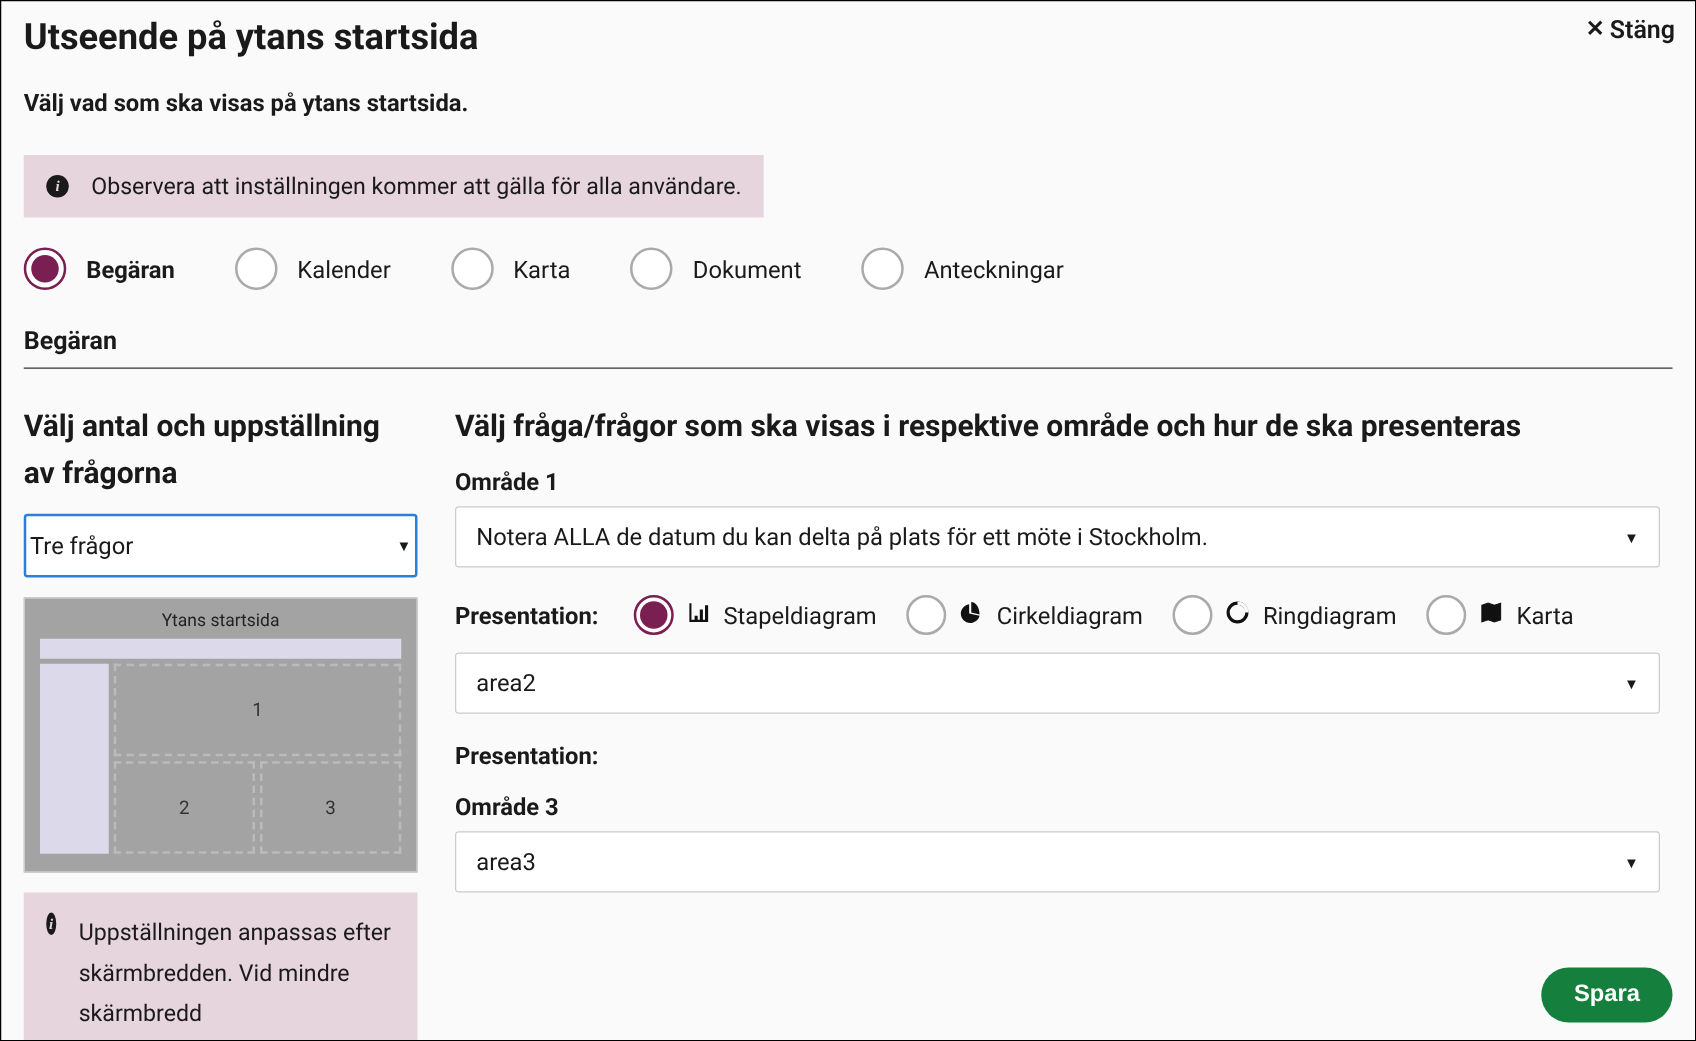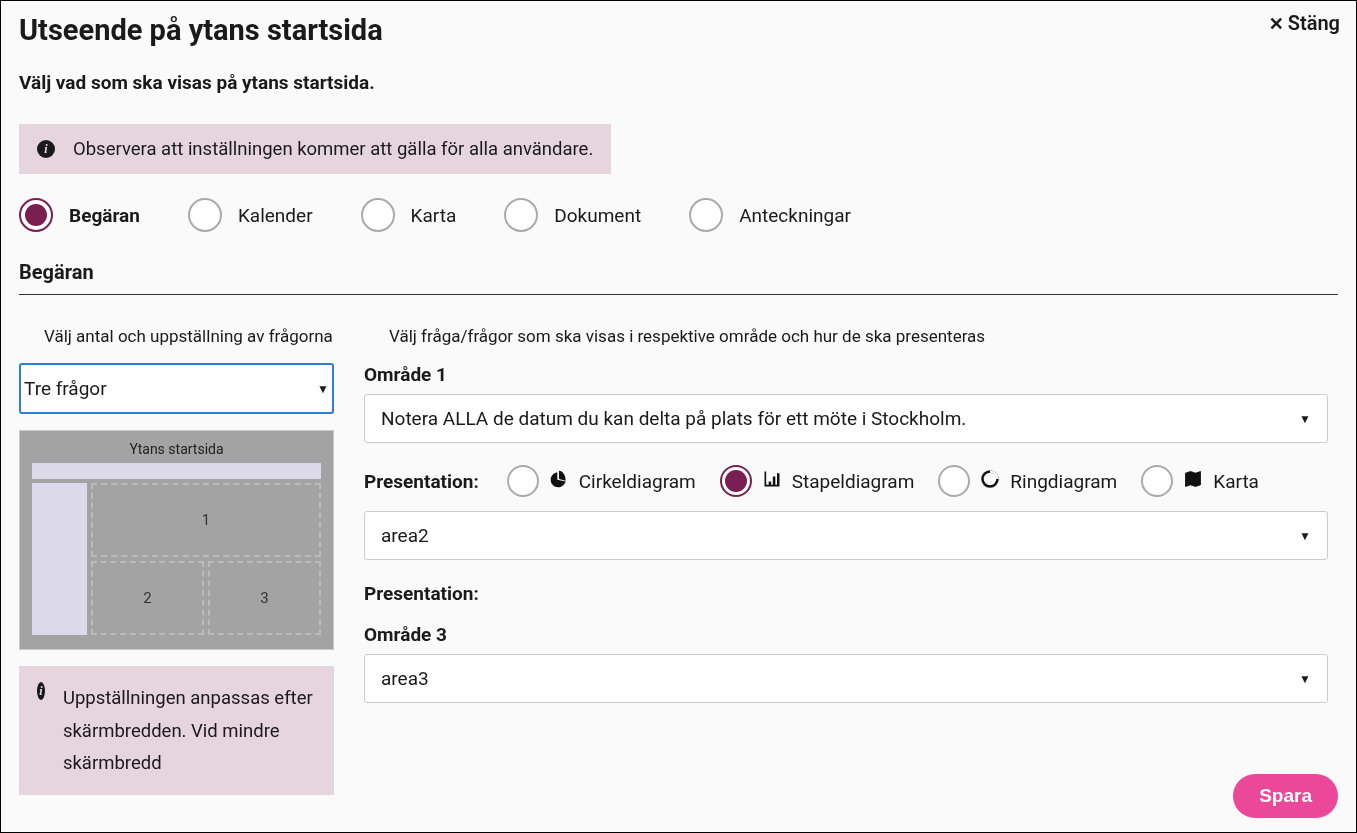--- a/index.html
+++ b/index.html
@@ -82,21 +82,21 @@
 .section-title {
   font-size: 20px;
   font-weight: 700;
   border-bottom: 1px solid #333;
   padding-bottom: 10px;
   margin-bottom: 28px;
 }
 .columns { display: flex; gap: 30px; }
 .left-col { width: 315px; flex-shrink: 0; }
 .right-col { flex: 1; padding-right: 10px; }
-.col-heading { font-size: 17px; font-weight: 400; margin-bottom: 14px; line-height: 1.55; margin-left: 25px; }
+.col-heading { font-size: 24px; font-weight: 700; margin-bottom: 14px; line-height: 1.55; }
 .select {
   width: 100%;
   border: 1px solid #ccc;
   border-radius: 3px;
   background: #fff;
   padding: 12px 3px;
   font-size: 19px;
   display: flex;
   justify-content: space-between;
   align-items: center;
@@ -162,21 +162,21 @@
 .pres-label { font-size: 19px; font-weight: 700; margin-right: 4px; }
 .pres-item { display: flex; align-items: center; gap: 10px; }
 .pres-item .radio { width: 32px; height: 32px; }
 .pres-item .ico { font-size: 18px; }
 .pres-item .lbl { font-size: 19px; }
 .pres-label-alone { font-size: 19px; font-weight: 700; margin-top: 22px; margin-bottom: 18px; }
 .save-btn {
   position: absolute;
   bottom: 14px;
   right: 18px;
-  background: #ec4899;
+  background: #15803d;
   color: #fff;
   font-size: 19px;
   font-weight: 700;
   border: none;
   border-radius: 26px;
   padding: 11px 26px;
   cursor: pointer;
 }
 svg.iconsvg { width: 20px; height: 20px; }
 </style>
@@ -253,37 +253,37 @@
       <div class="area-label">Område 1</div>
       <div class="area-select">
         <span>Notera ALLA de datum du kan delta på plats för ett möte i Stockholm.</span>
         <span class="dropdown-arrow">▼</span>
       </div>
 
       <div class="pres-row">
         <span class="pres-label">Presentation:</span>
 
         <div class="pres-item">
+          <div class="radio selected"></div>
+          <span class="ico">
+            <svg class="iconsvg" viewBox="0 0 24 24">
+                <path fill="#111" d="M3 3h2v18H3V3zm2 18v-2h16v2H5zM8 15h3v4H8v-4zm5-6h3v10h-3V9zm5-4h3v14h-3V5z"></path>
+              </svg>
+          </span>
+          <span class="lbl">Stapeldiagram</span>
+        </div>
+
+        <div class="pres-item">
           <div class="radio"></div>
           <span class="ico">
             <svg class="iconsvg" viewBox="0 0 24 24">
                 <path fill="#111" d="M12 2v10l8 2c0-6.6-3.4-12-8-12zm-2 2C5 5 2 9 2 13c0 5 4 9 9 9 4 0 8-3 9-7l-10-2V4z"></path>
               </svg>
           </span>
           <span class="lbl">Cirkeldiagram</span>
-        </div>
-
-        <div class="pres-item">
-          <div class="radio selected"></div>
-          <span class="ico">
-            <svg class="iconsvg" viewBox="0 0 24 24">
-                <path fill="#111" d="M3 3h2v18H3V3zm2 18v-2h16v2H5zM8 15h3v4H8v-4zm5-6h3v10h-3V9zm5-4h3v14h-3V5z"></path>
-              </svg>
-          </span>
-          <span class="lbl">Stapeldiagram</span>
         </div>
 
         <div class="pres-item">
           <div class="radio"></div>
           <span class="ico">
             <svg class="iconsvg" viewBox="0 0 24 24">
                 <circle cx="12" cy="12" r="9" fill="none" stroke="#111" stroke-width="3"></circle>
                 <path d="M12 3a9 9 0 0 1 9 9" fill="none" stroke="#fafafa" stroke-width="3.2"></path>
               </svg>
           </span>

